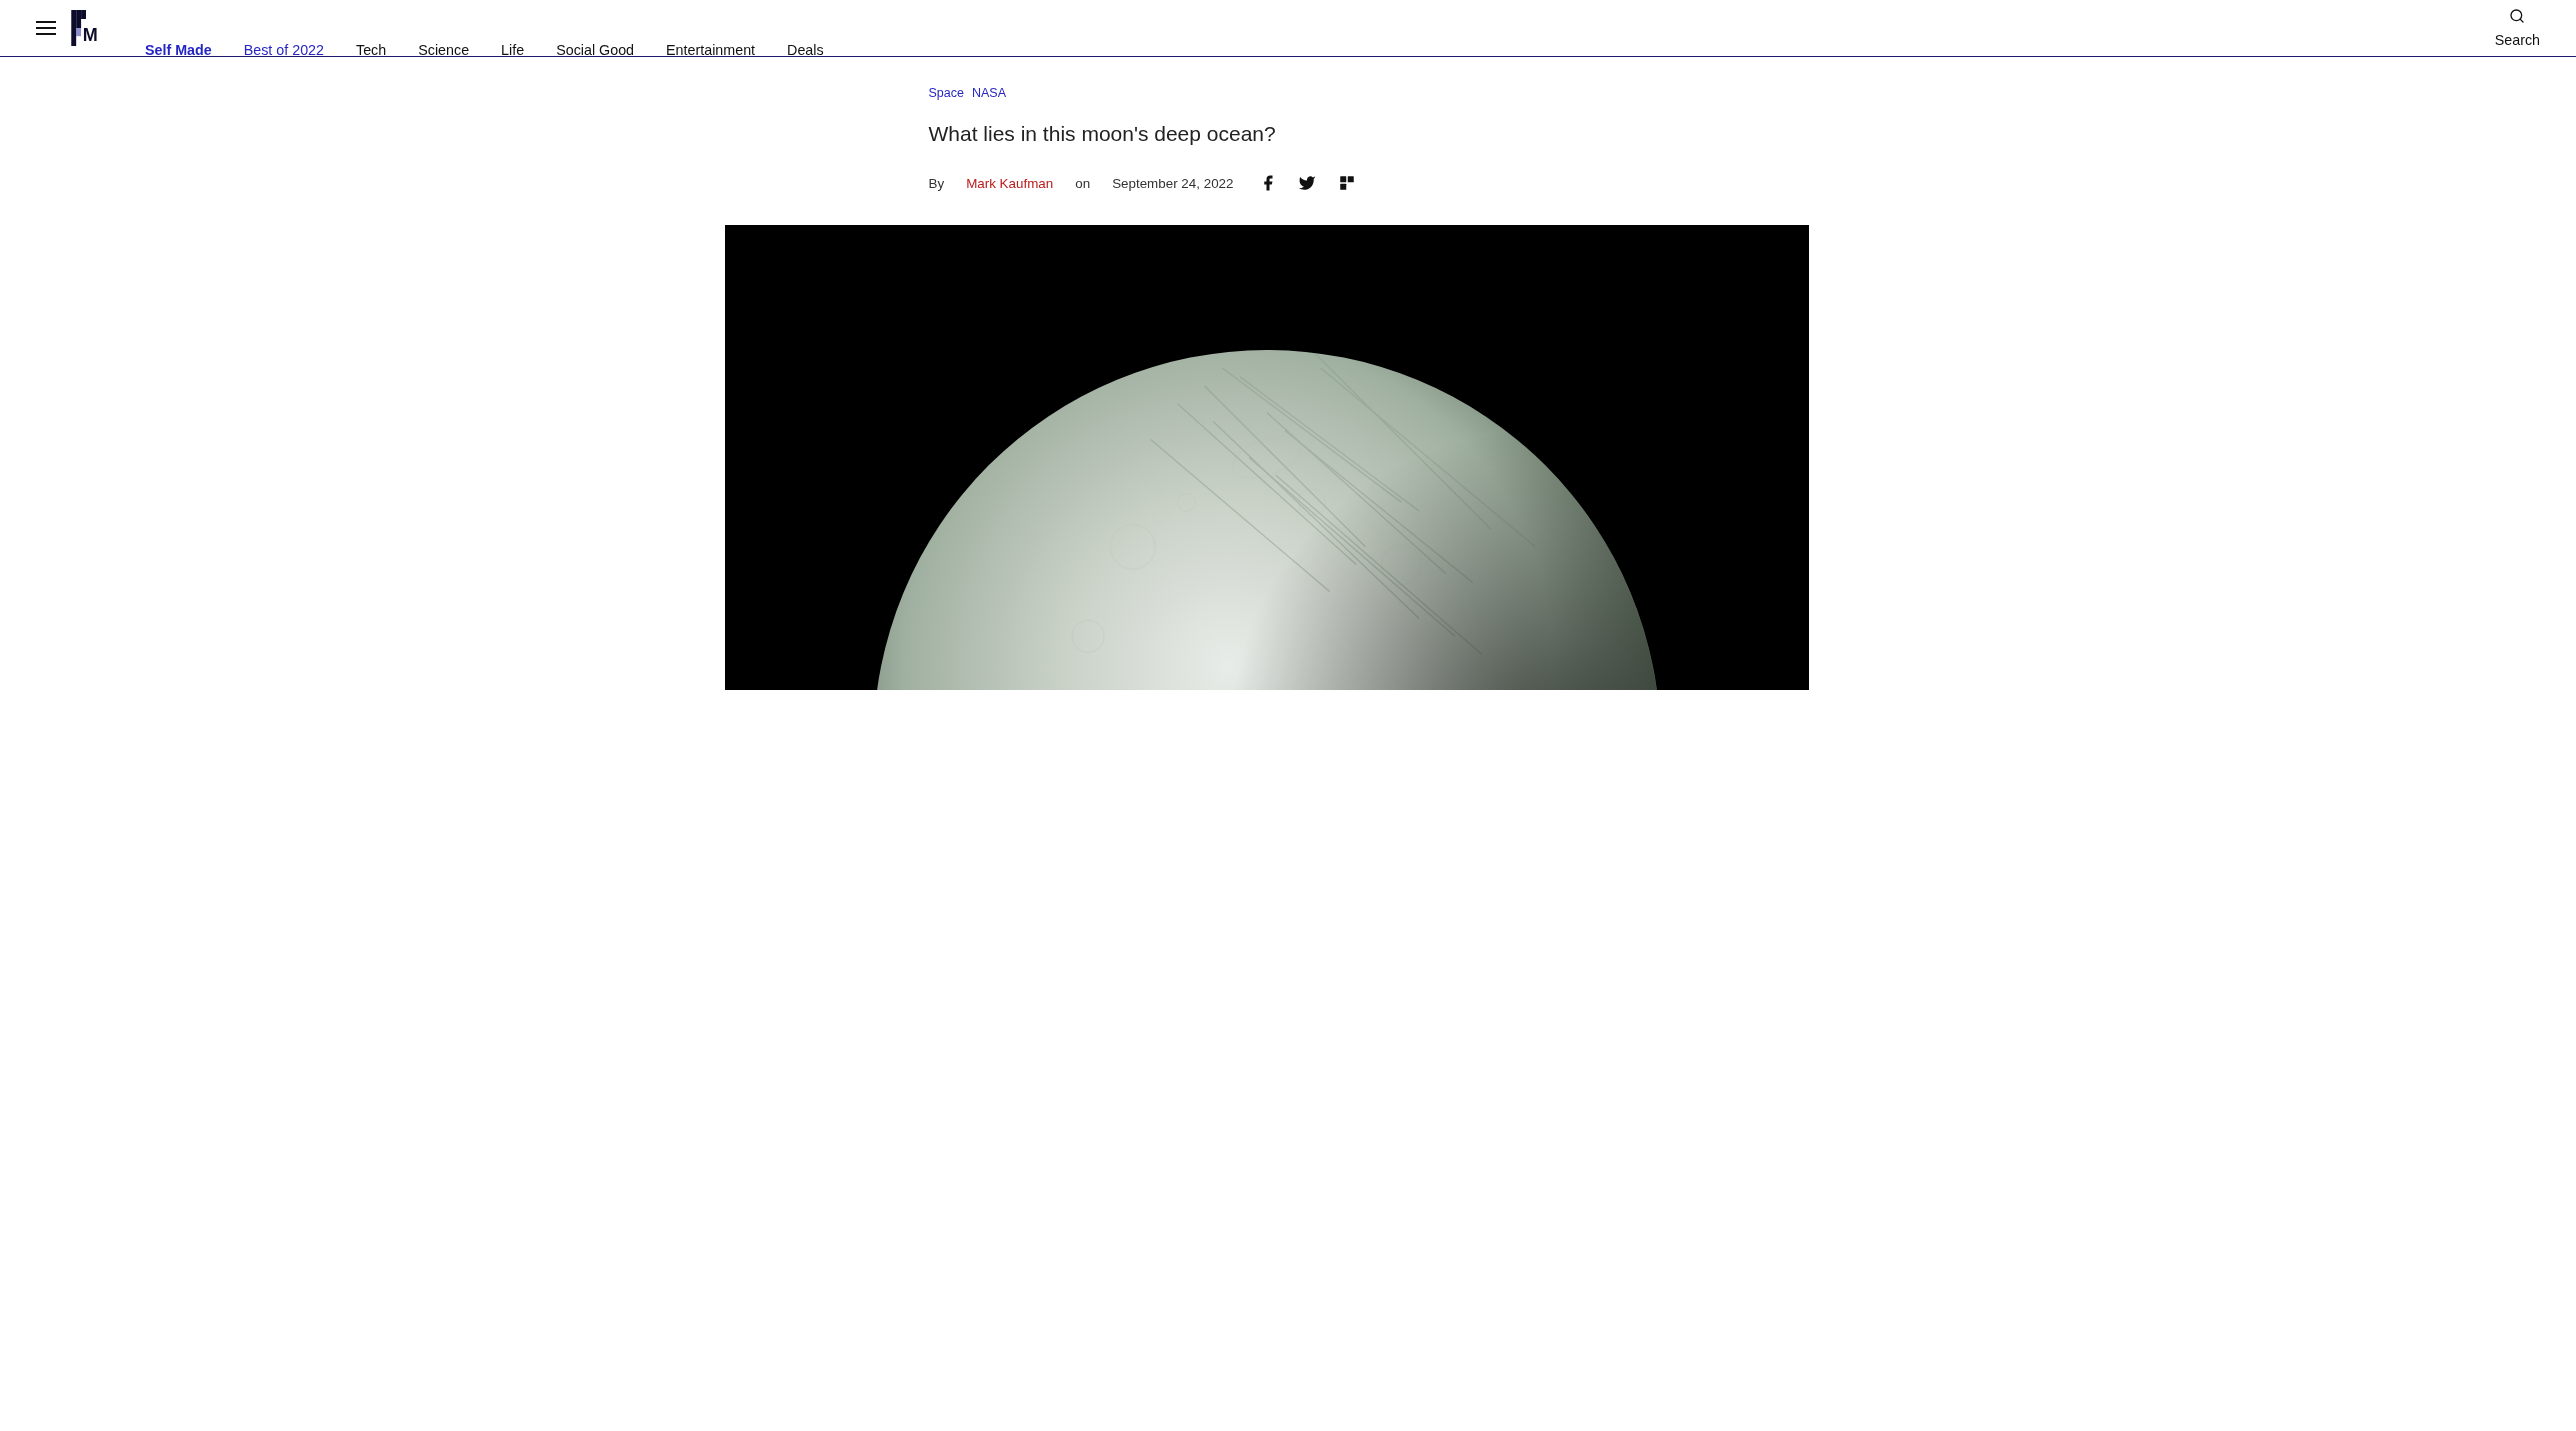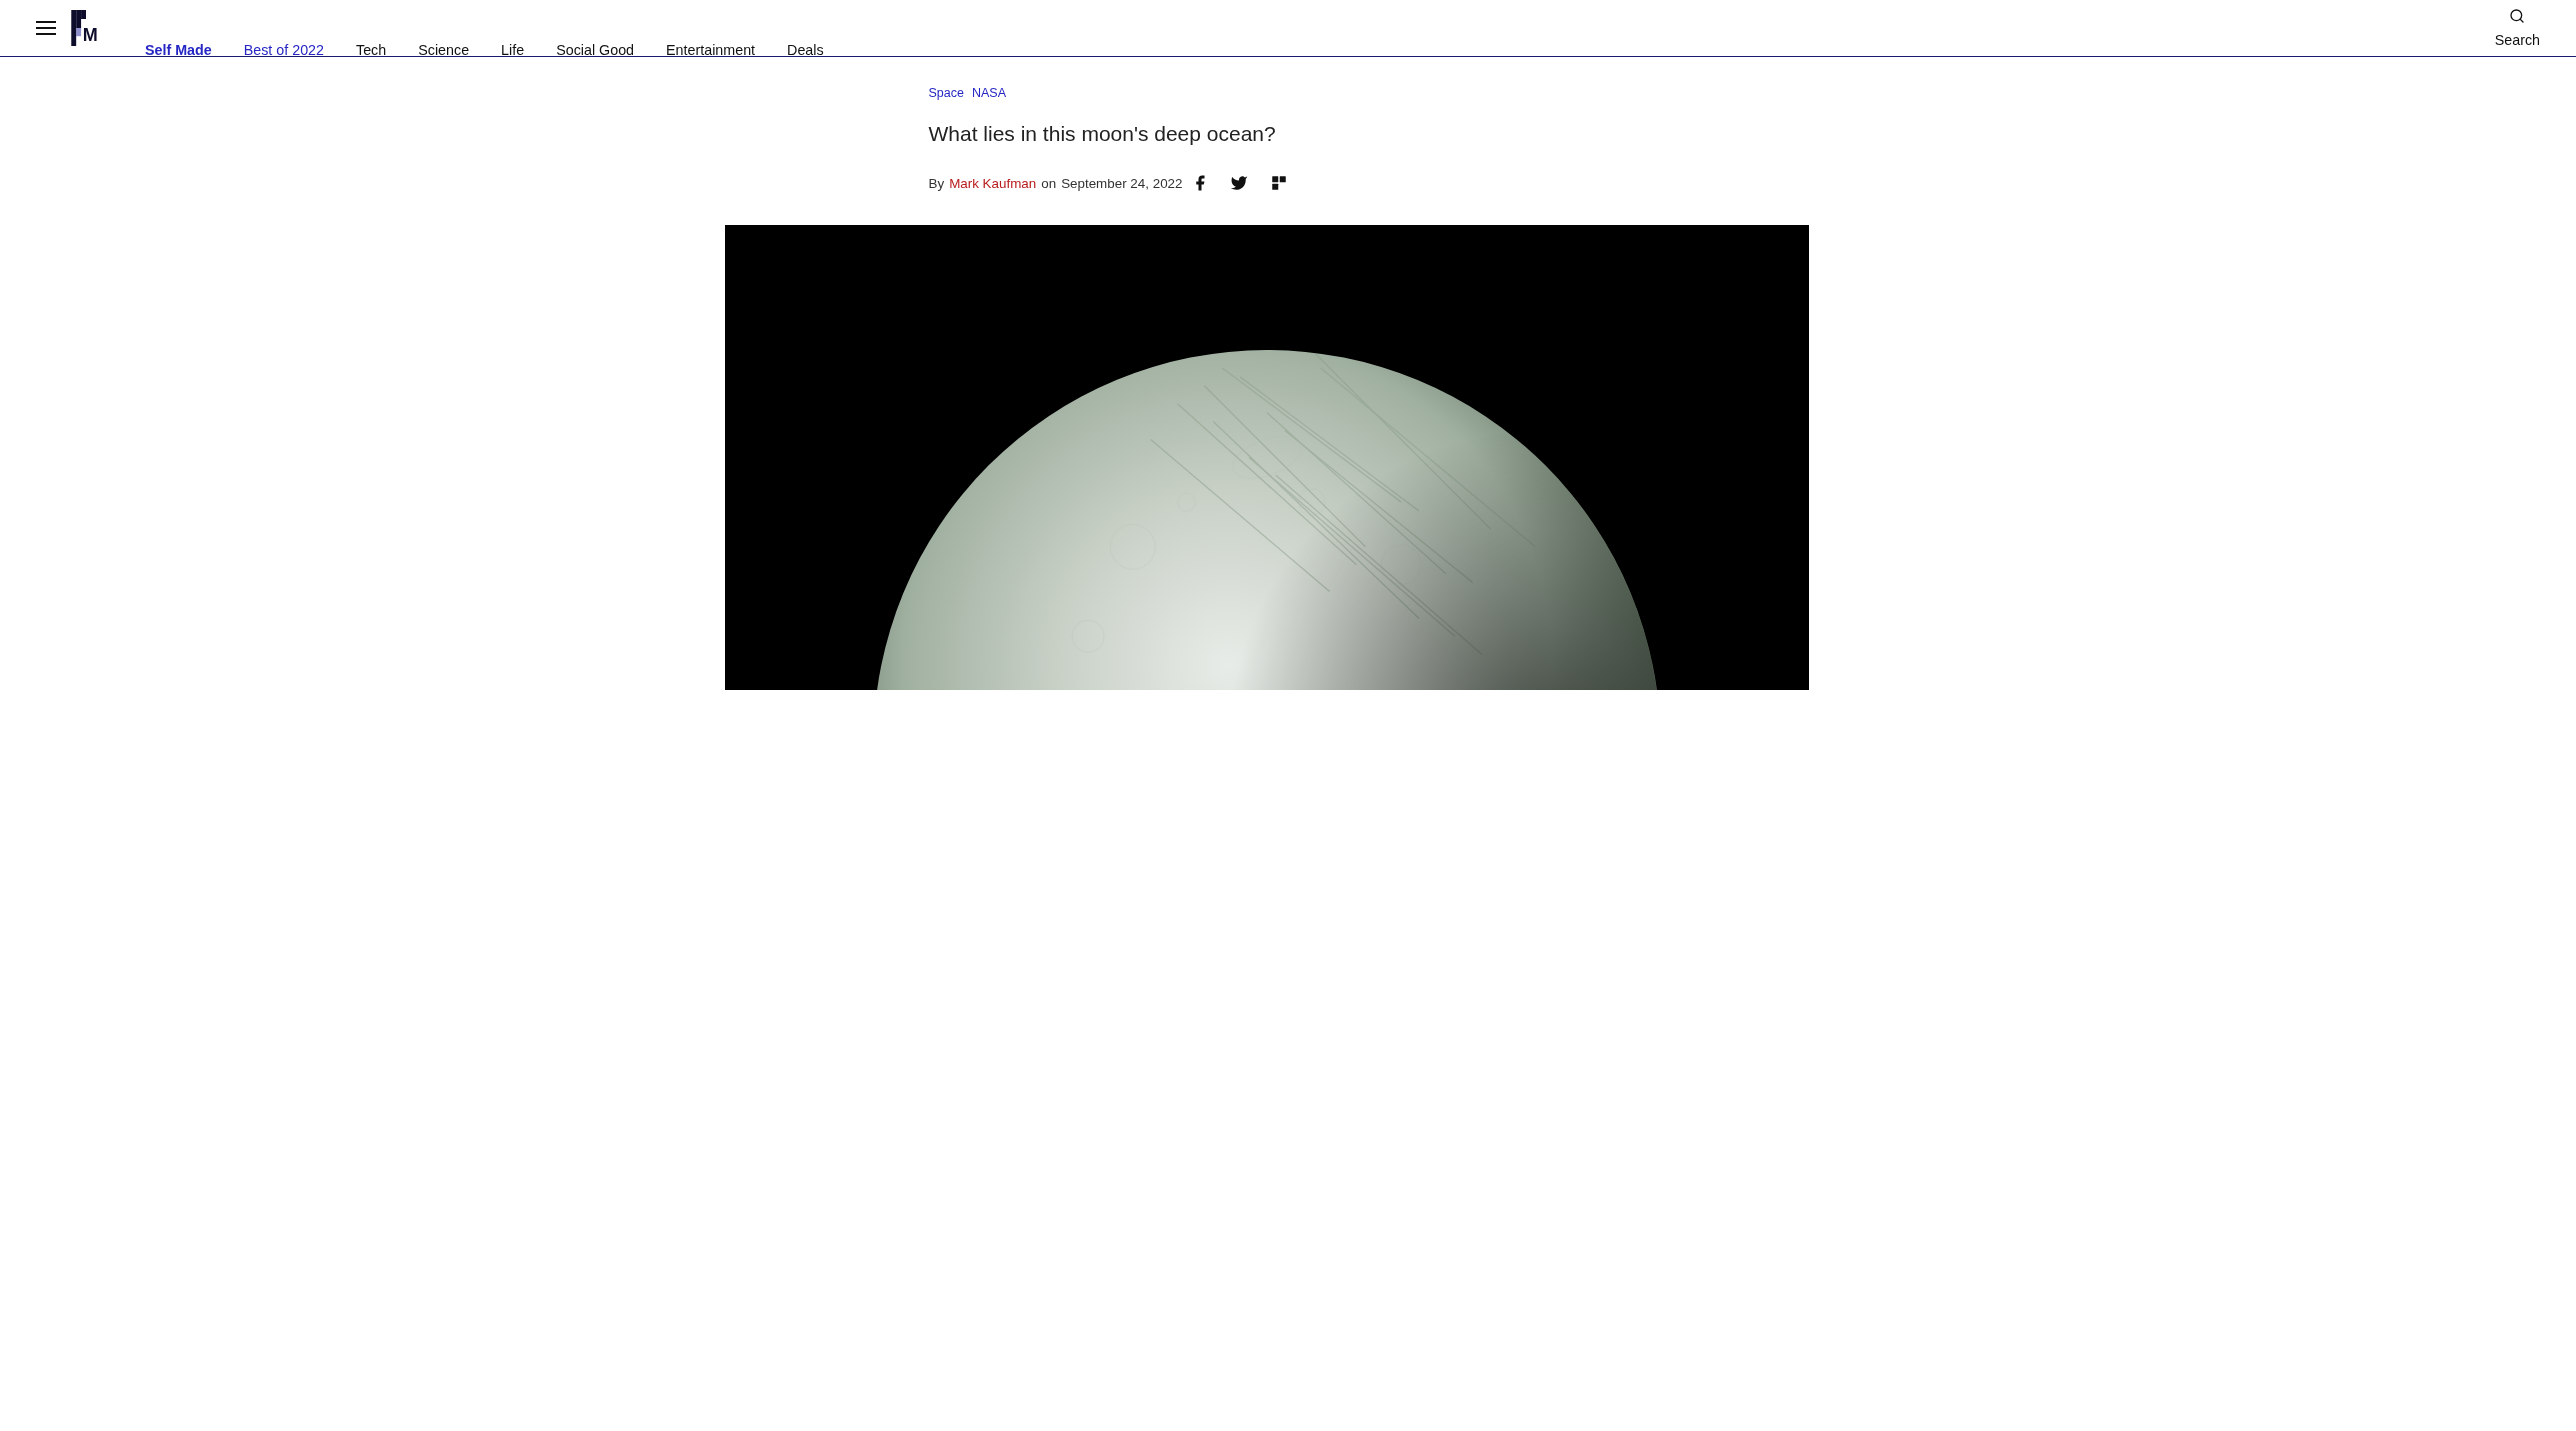--- a/index.html
+++ b/index.html
@@ -69,21 +69,21 @@
       font-size: 21px;
       color: #222;
       font-weight: 400;
       margin-bottom: 25px;
     }
 
     
     .byline {
       display: flex;
       align-items: center;
-      gap: 5px;
+      gap: 22px;
       margin-bottom: 29px;
       font-size: 13.4px;
       color: #333;
     }
     .byline a {
       color: #b91c1c; text-decoration: none; font-weight: 500;
     }
     .social-icons {
       display: flex; gap: 14.3px; align-items: center;
     }

